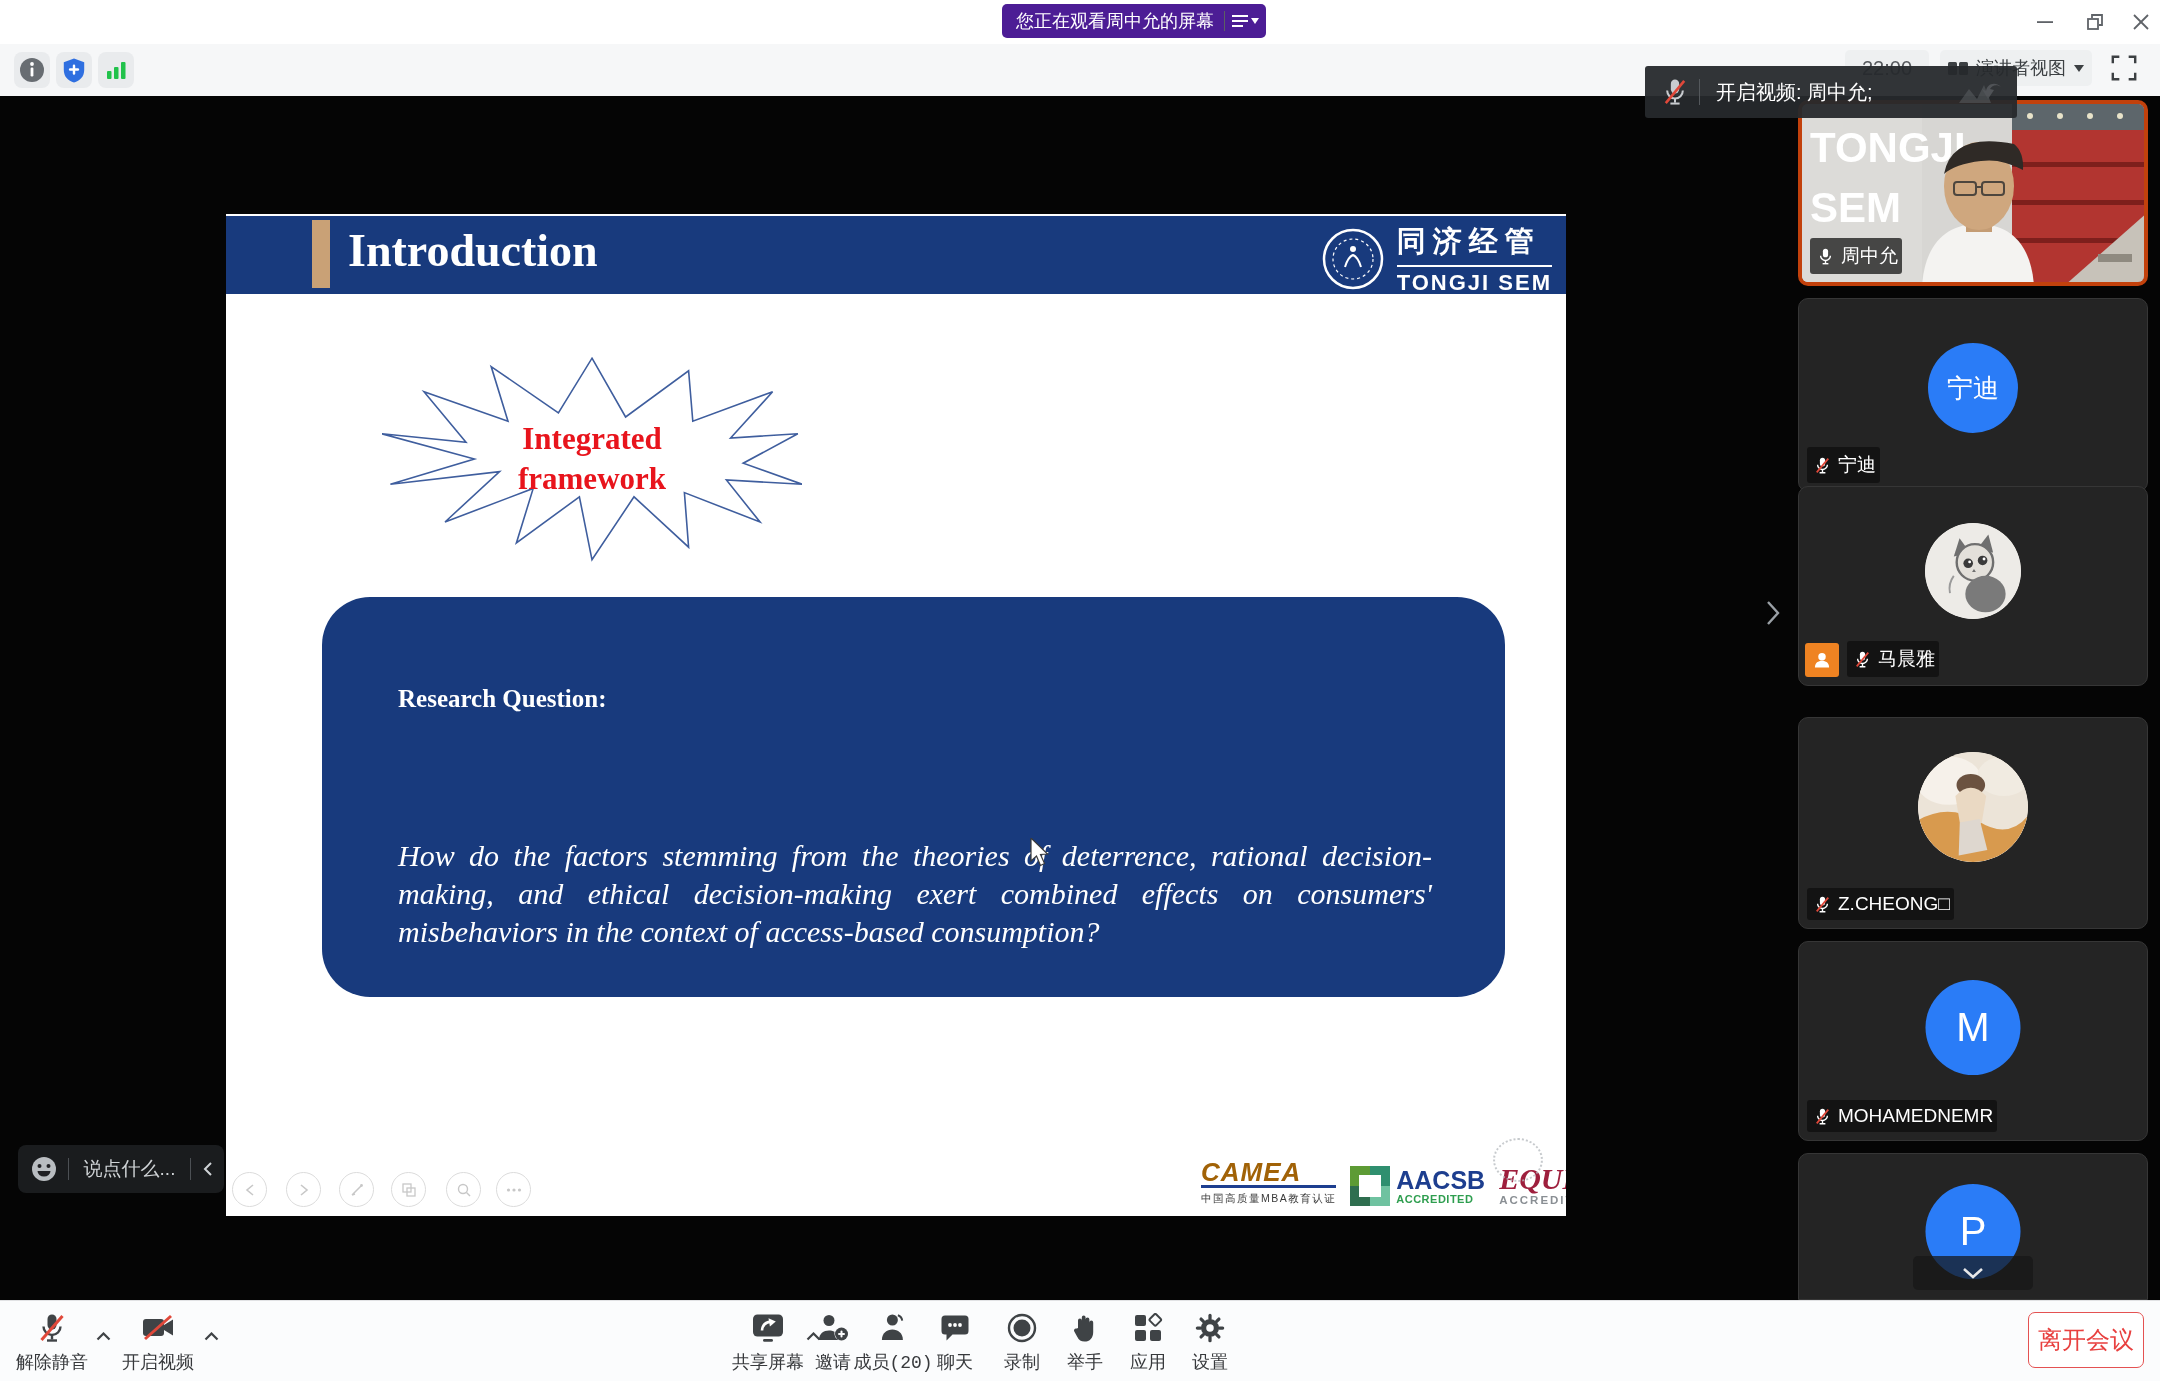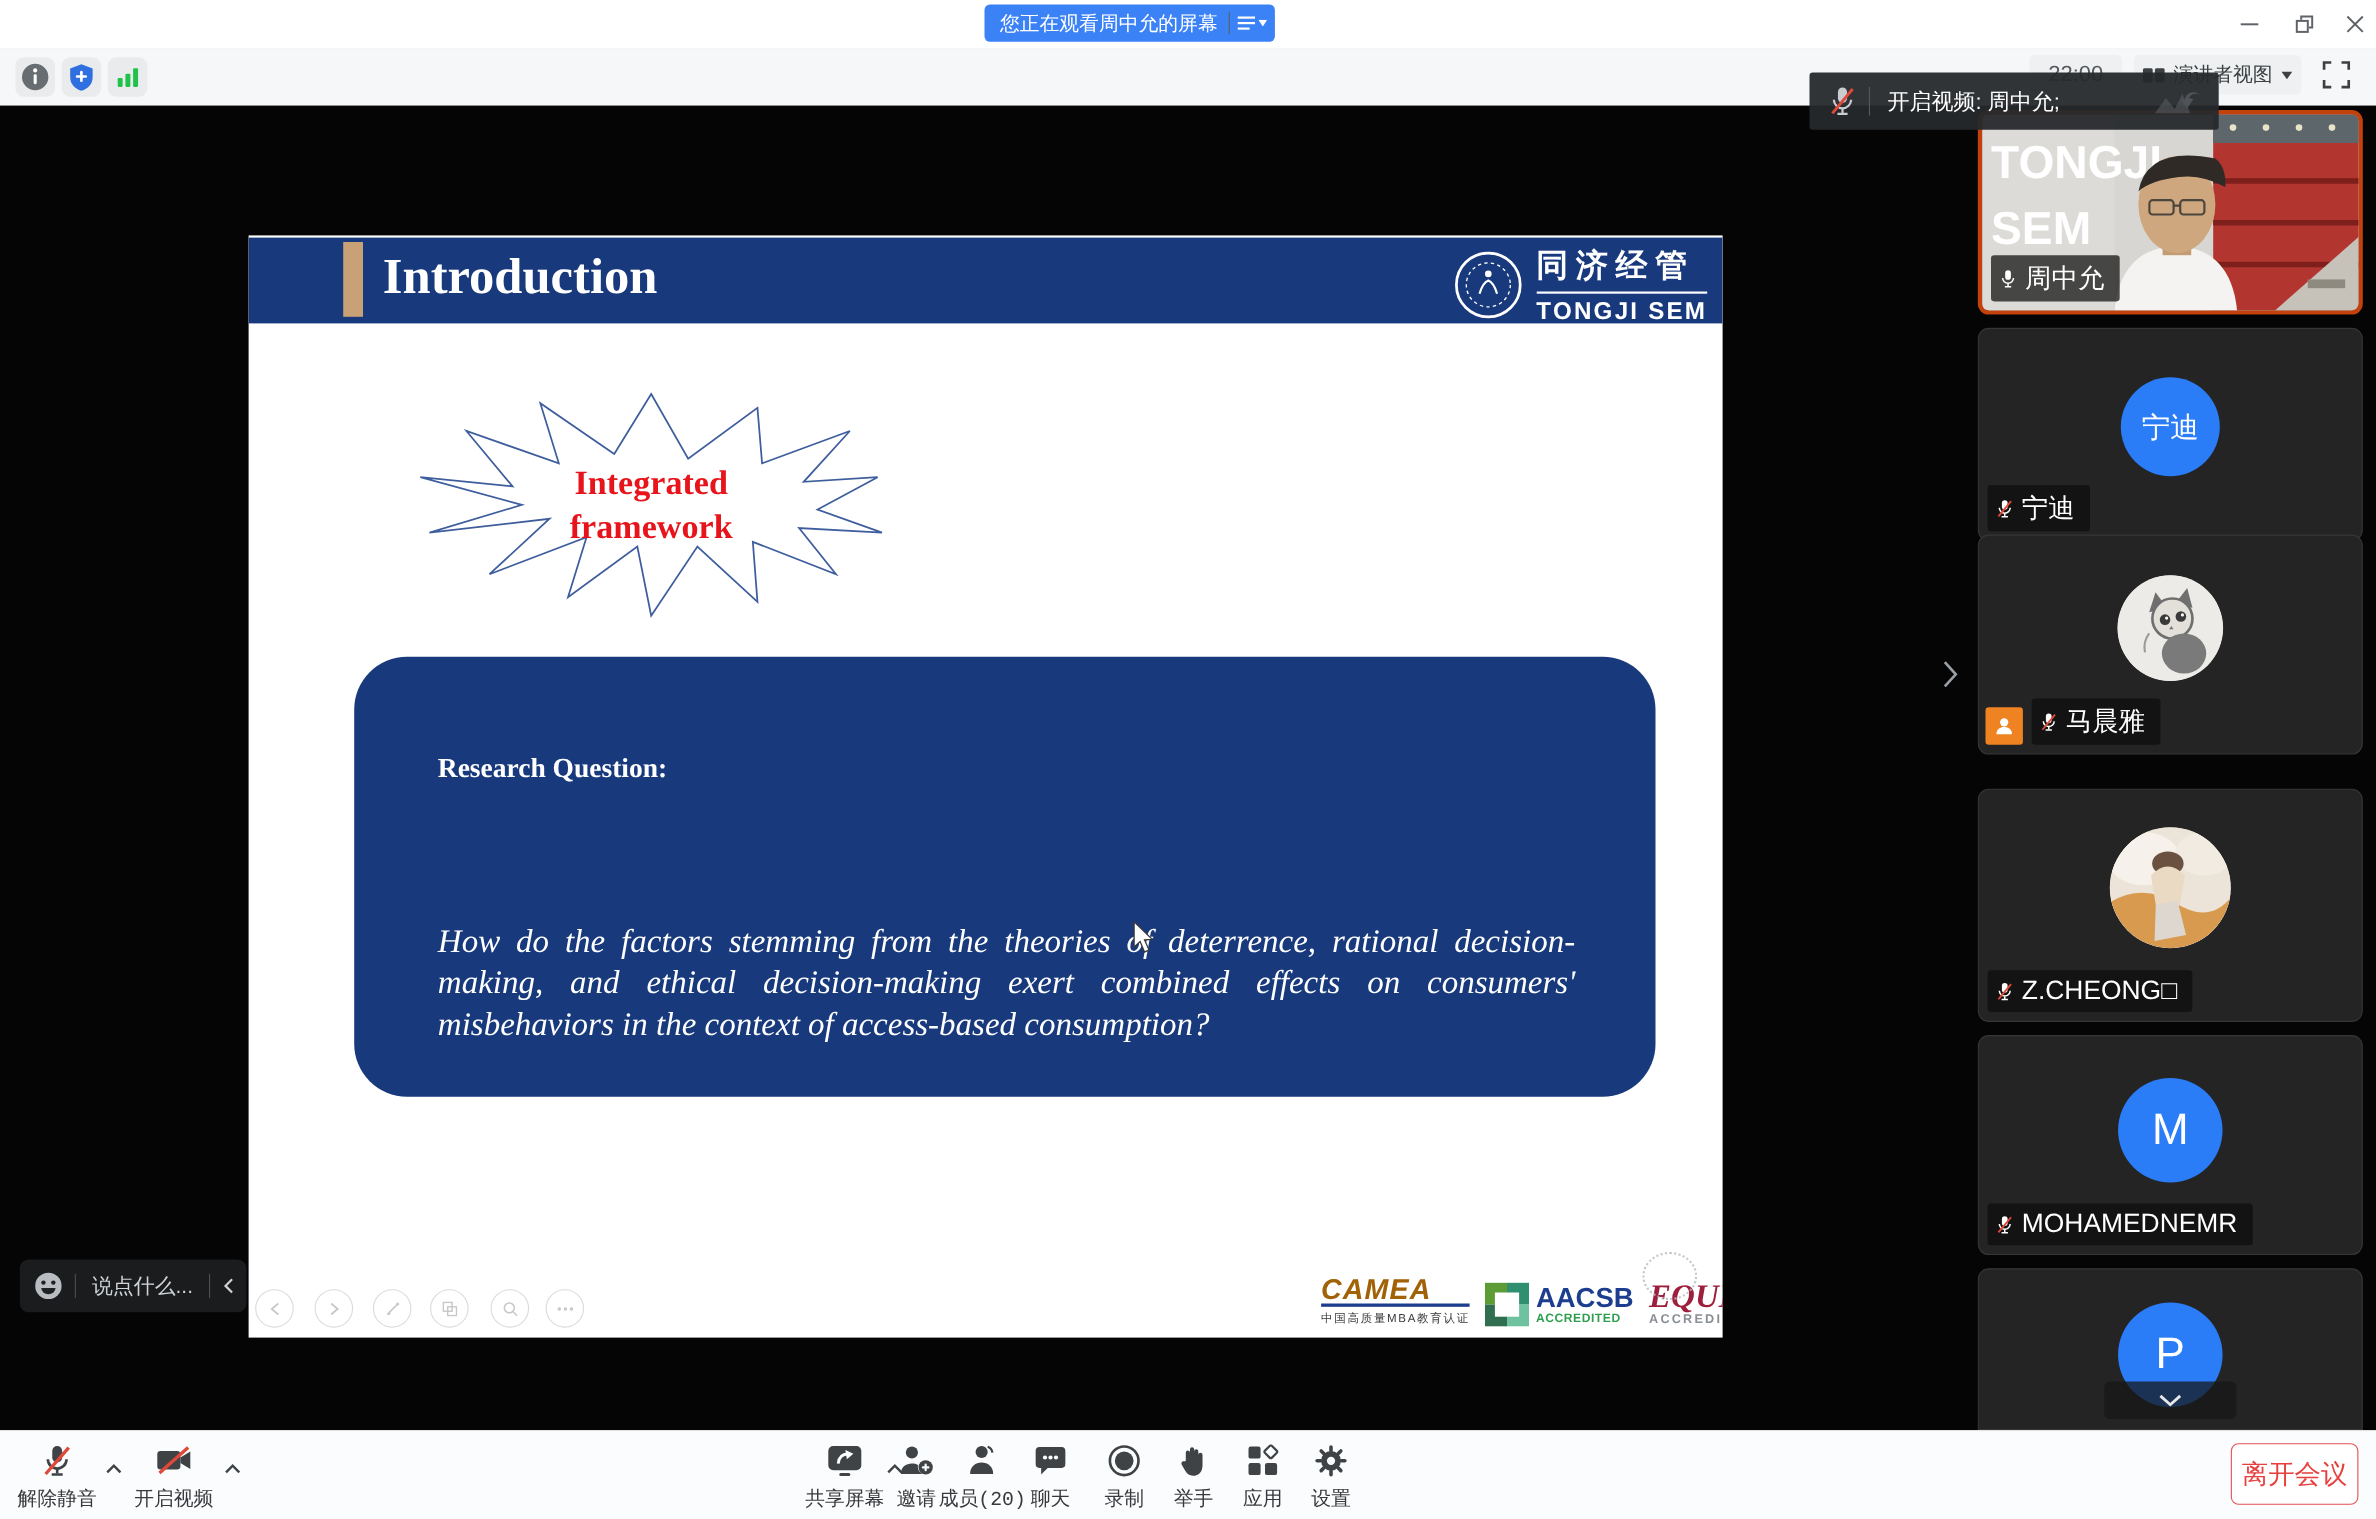--- a/index.html
+++ b/index.html
@@ -2,21 +2,21 @@
 <html><head>
 <meta charset="utf-8">
 <style>
   html,body{margin:0;padding:0;}
   body{font-family:"Liberation Sans",sans-serif;background:#000;}
   #app{position:relative;width:2160px;height:1381px;overflow:hidden;background:#060606;}
   .abs{position:absolute;}
 
   
   #titlebar{left:0;top:0;width:2160px;height:44px;background:#ffffff;border-bottom:1px solid #ececec;}
-  #banner-pill{left:895px;top:4px;width:264px;height:34px;background:#3b82f6;border-radius:5px;display:flex;align-items:center;color:#fff;}
+  #banner-pill{left:1002px;top:4px;width:264px;height:34px;background:#4c1d95;border-radius:5px;display:flex;align-items:center;color:#fff;}
   #banner-pill .btxt{font-size:18px;padding:0 10px 0 14px;white-space:nowrap;}
   #banner-pill .bdiv{width:1px;height:20px;background:#5b5f63;}
   #banner-pill .bmenu{width:44px;display:flex;align-items:center;justify-content:center;gap:3px;cursor:pointer;}
   .winctl{top:8px;width:34px;height:28px;display:flex;align-items:center;justify-content:center;}
 
   
   #topbar{left:0;top:44px;width:2160px;height:52px;background:#f6f7f8;border-bottom:1px solid #e4e5e7;}
   .sqbtn{top:52px;width:36px;height:36px;background:#e9ebed;border-radius:8px;display:flex;align-items:center;justify-content:center;}
   #time-chip{left:1845px;top:50px;width:84px;height:36px;background:#eef0f1;border-radius:5px;display:flex;align-items:center;justify-content:center;font-size:20px;color:#55585c;}
   #view-btn{left:1940px;top:50px;width:152px;height:36px;background:#eef0f1;border-radius:5px;display:flex;align-items:center;justify-content:center;gap:8px;font-size:18px;color:#3c4043;}
@@ -64,21 +64,21 @@
   #chat-pill{left:18px;top:1049px;width:206px;height:48px;background:rgba(28,30,33,.92);border-radius:8px;display:flex;align-items:center;z-index:5;}
   #chat-pill .cdiv{width:1px;height:22px;background:#4c5054;}
   #chat-pill .ph{color:#cfd3d6;font-size:19px;padding:0 14px;flex:1;text-align:center;white-space:nowrap;}
 
   
   #collapse-chev{left:1766px;top:600px;color:#9aa0a6;}
 
   
   .tile{position:absolute;left:1798px;width:350px;background:#242424;border:1px solid #363636;border-radius:10px;overflow:hidden;box-sizing:border-box;}
   #tile-speaker{top:100px;height:186px;border:4px solid #c2410c;background:#737373;}
-  .chip{position:absolute;left:8px;bottom:8px;background:rgba(12,12,12,.72);border-radius:3px;display:flex;align-items:center;gap:8px;padding:5px 14px 5px 8px;color:#fff;font-size:24px;white-space:nowrap;z-index:4;}
+  .chip{position:absolute;left:8px;bottom:8px;background:rgba(12,12,12,.72);border-radius:3px;display:flex;align-items:center;gap:8px;padding:5px 4px 5px 8px;color:#fff;font-size:19px;white-space:nowrap;z-index:4;}
   .chip.shift{left:48px;}
   .rolebadge{position:absolute;left:6px;bottom:8px;width:34px;height:34px;background:#ef8322;border-radius:3px;display:flex;align-items:center;justify-content:center;z-index:4;}
   .avatar-circle{position:absolute;left:50%;transform:translateX(-50%);border-radius:50%;background:#2a7cf7;display:flex;align-items:center;justify-content:center;color:#fff;}
   #more-chev{left:1913px;top:1256px;width:120px;height:34px;background:rgba(22,22,22,.72);border-radius:5px;display:flex;align-items:center;justify-content:center;z-index:6;}
 
   
   #toolbar{left:0;top:1300px;width:2160px;height:81px;background:#fbfcfd;border-top:1px solid #e1e2e4;}
   .tbtn{position:absolute;top:1312px;transform:translateX(-50%);display:flex;flex-direction:column;align-items:center;gap:7px;font-family:Liberation Mono, monospace;}
   .tbtn .ticon{height:31px;display:flex;align-items:flex-end;justify-content:center;}
   .tbtn .tlabel{font-size:18px;color:#37393c;white-space:nowrap;}

